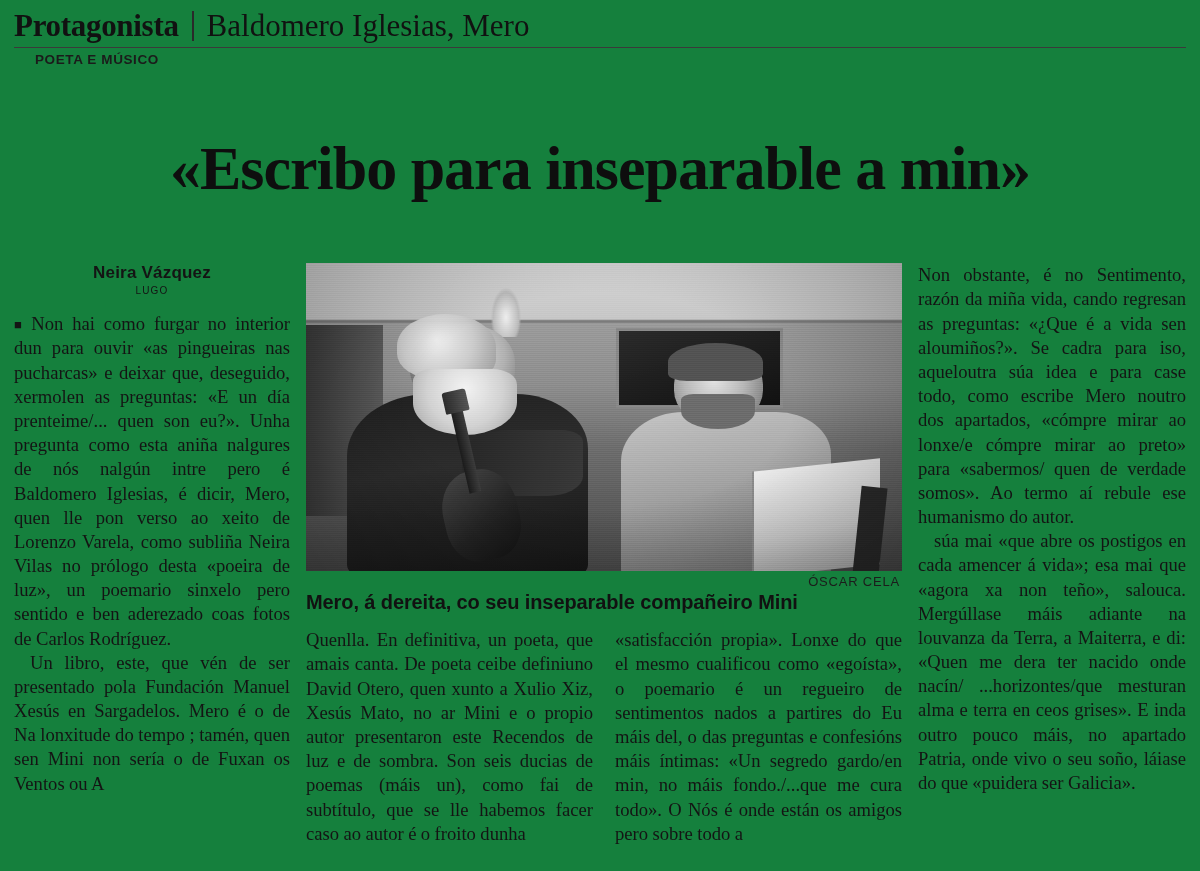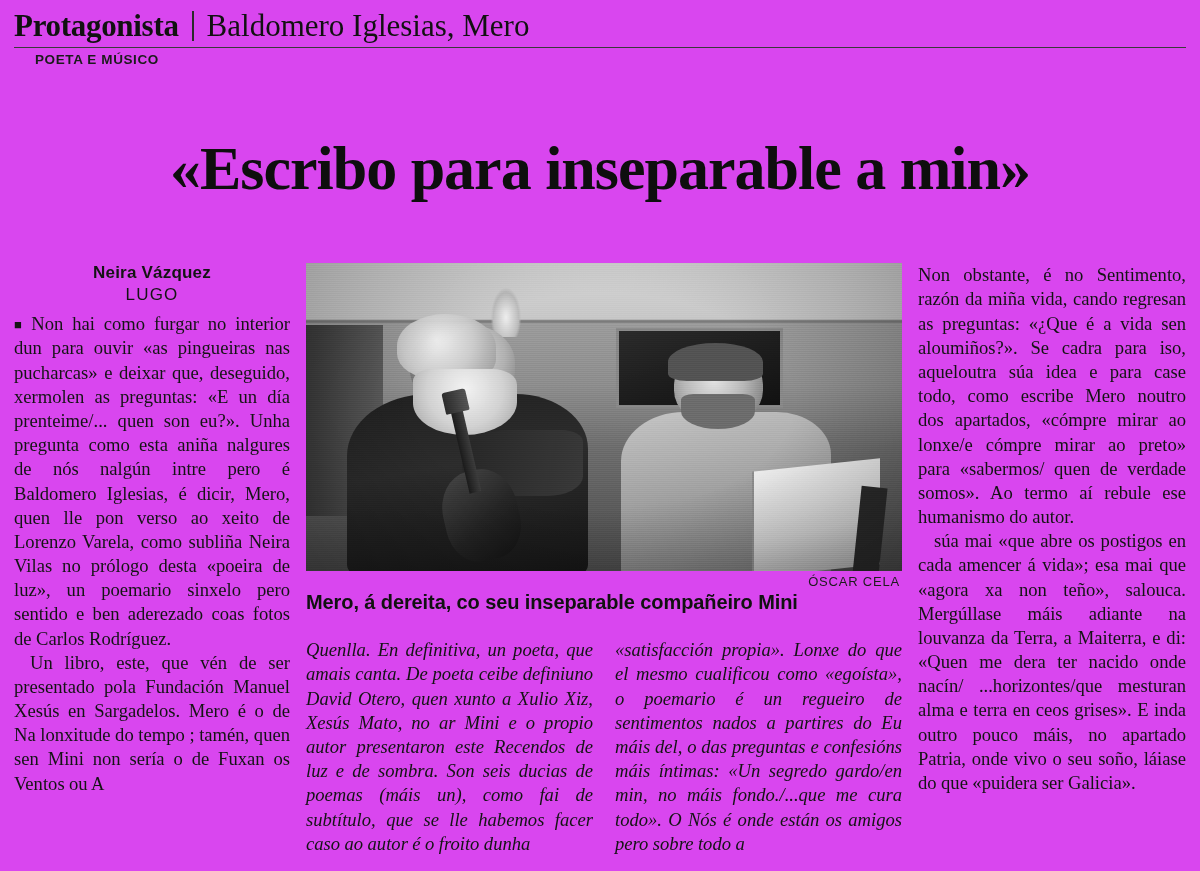--- a/index.html
+++ b/index.html
@@ -12,21 +12,21 @@
     height: 871px;
     overflow: hidden;
     font-family: "Liberation Serif", serif;
     color: #141414;
     position: relative;
   }
   .page {
     width: 1200px;
     height: 871px;
     position: relative;
-    background: #d946ef;
+    background: #15803d;
     padding: 0;
     box-sizing: border-box;
   }
 
   
   .kicker-row {
     display: flex;
     align-items: baseline;
     padding: 10px 14px 0 14px;
     box-sizing: border-box;
@@ -97,24 +97,24 @@
   .byline {
     font-family: "Liberation Sans", sans-serif;
     font-weight: bold;
     font-size: 17px;
     text-align: center;
     letter-spacing: 0.2px;
     margin-bottom: 2px;
   }
   .byline-place {
     font-family: "Liberation Sans", sans-serif;
-    font-size: 17px;
+    font-size: 10px;
     text-align: center;
     letter-spacing: 1.2px;
-    margin-bottom: 7px;
+    margin-bottom: 16px;
   }
 
   p.body {
     font-family: "Liberation Serif", serif;
     font-size: 18.6px;
     line-height: 1.30;
     text-align: justify;
     margin: 0;
     hyphens: auto;
     -webkit-hyphens: auto;
@@ -153,22 +153,21 @@
     font-family: "Liberation Sans", sans-serif;
     font-weight: bold;
     font-size: 20px;
     letter-spacing: -0.1px;
     padding: 2px 0 0 0;
     color: #111;
   }
   .mid-split {
     display: flex;
     gap: 22px;
-    margin-top: 24px;
-    font-style: italic;
+    margin-top: 14px;
   }
   .mid-split .col { width: 50%; }
 
   
   .ph-bg {
     position: absolute; inset: 0;
     background:
       linear-gradient(180deg, #d8d6d2 0%, #c9c7c3 18%, #9e9c98 19%, #8f8d89 40%, #6f6d6a 60%, #4a4947 100%);
   }
   .ph-wallline {

